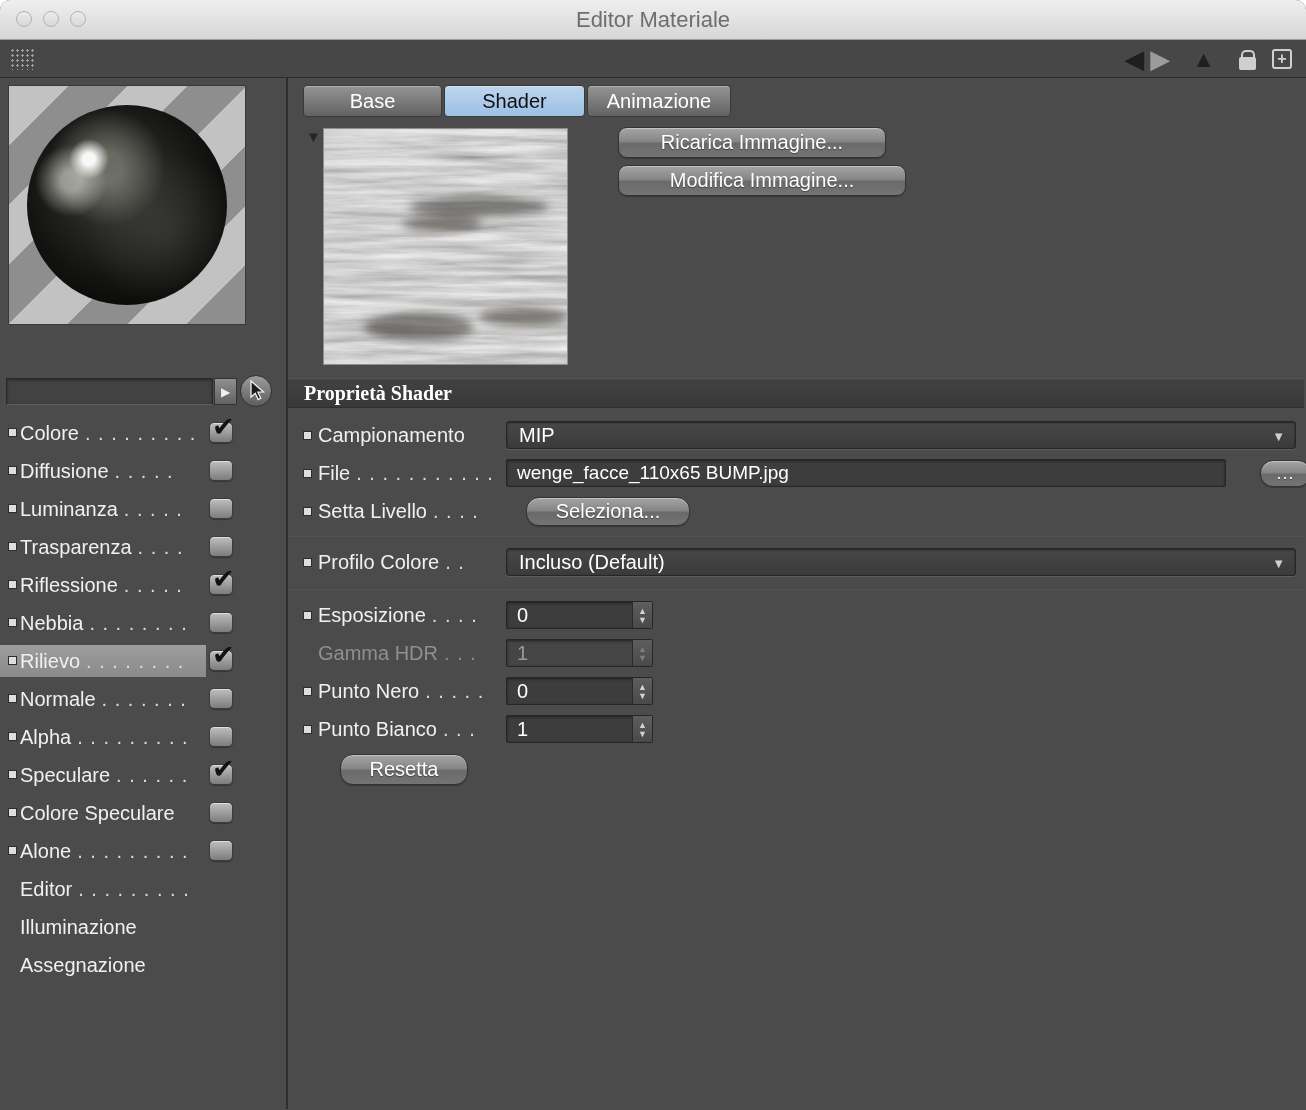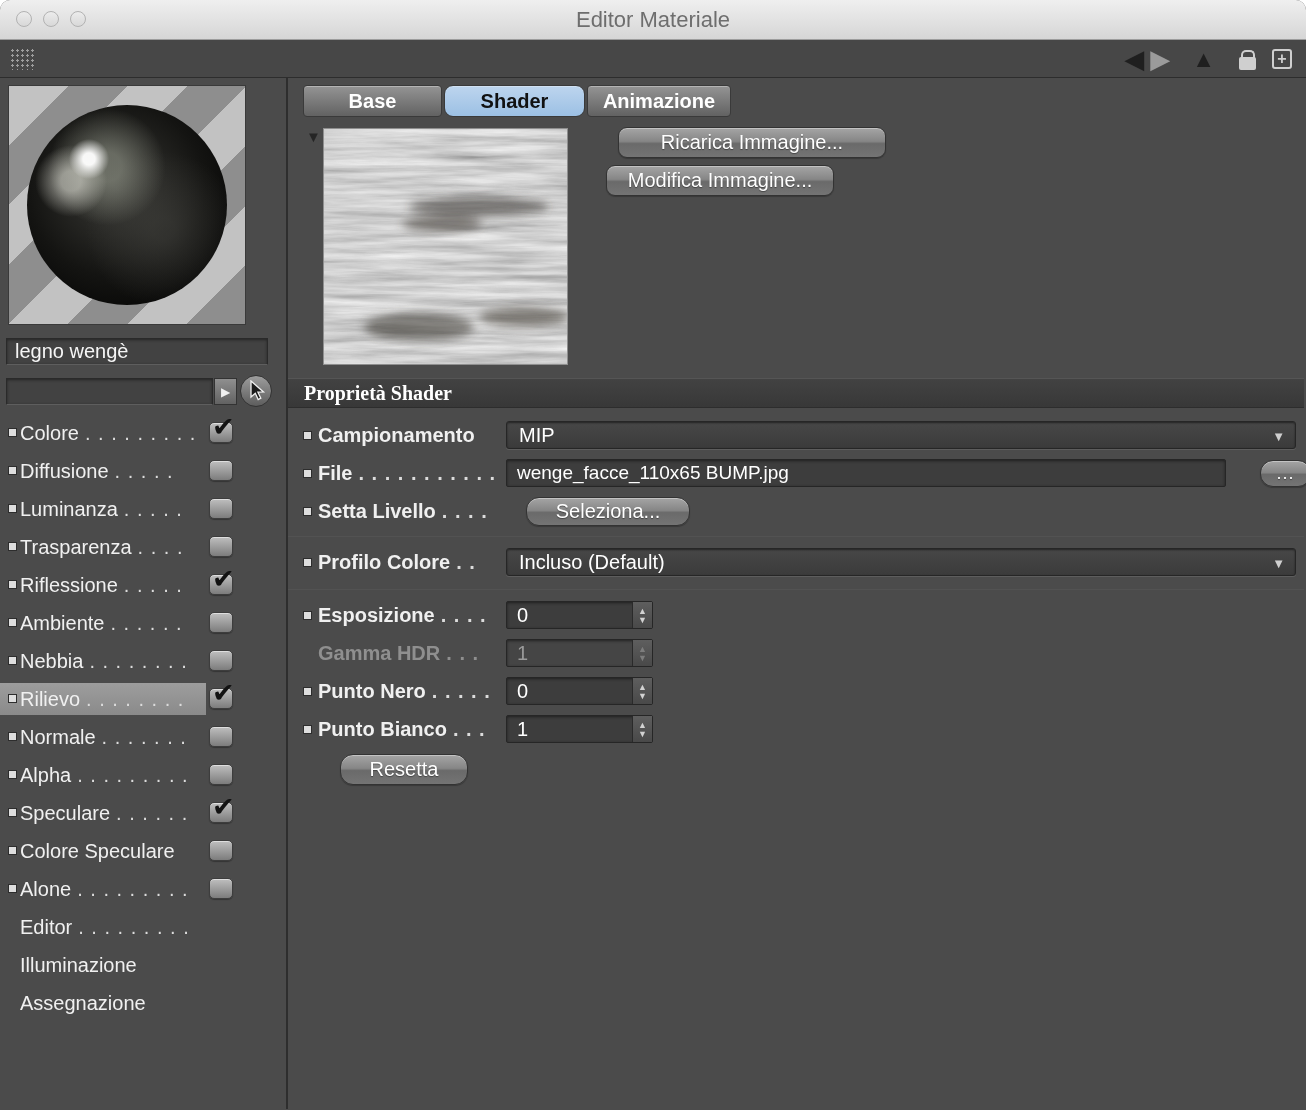--- a/index.html
+++ b/index.html
@@ -82,49 +82,49 @@
          background:linear-gradient(#bfbfbf,#7c7c7c); border:1px solid #3d3d3d;
          box-shadow:inset 0 1px 0 rgba(255,255,255,.5), 0 1px 1px rgba(0,0,0,.3); z-index:1; }
   .ck { position:absolute; left:2px; top:-10px; font-size:27px; font-weight:700; color:#121212;
         font-family:"DejaVu Sans", sans-serif; line-height:1; }
 
   
   .tabs { position:absolute; left:15px; top:7px; display:flex; gap:2px; }
   .tab { height:32px; border:1px solid #3a3a3a; border-radius:4px; color:#fff; font-size:20px;
          display:flex; align-items:center; justify-content:center;
          background:linear-gradient(#949494,#626262);
-         box-shadow:inset 0 1px 0 rgba(255,255,255,.3);font-weight:bold; }
+         box-shadow:inset 0 1px 0 rgba(255,255,255,.3); }
   .tab-base { width:139px; } .tab-shader { width:141px; } .tab-anim { width:144px; }
-  .tab.active { background:linear-gradient(#bdd5ee,#9cc0e4); color:#111;border-radius:9px; }
+  .tab.active { background:linear-gradient(#bdd5ee,#9cc0e4); color:#111; }
 
   
   .disclosure { position:absolute; left:18px; top:50px; font-size:15px; color:#252525; }
   .thumb { position:absolute; left:35px; top:50px; width:245px; height:237px;
            border:1px solid #8f8f8f; background:#555; overflow:hidden; }
   .btn { background:linear-gradient(#a5a5a5 0%,#868686 46%,#6a6a6a 54%,#747474 100%);
          border:1px solid #333; border-radius:9px; color:#fff; font-size:20px;
          text-shadow:0 1px 1px rgba(0,0,0,.4);
          box-shadow:inset 0 1px 0 rgba(255,255,255,.35), 0 1px 1px rgba(0,0,0,.25);
          display:flex; align-items:center; justify-content:center;
          font-family:inherit; cursor:default;margin-left:20px; }
   .btn-reload { position:absolute; left:310px; top:49px; width:268px; height:31px; }
-  .btn-edit   { position:absolute; left:298px; top:87px; width:228px; height:31px; }
+  .btn-edit   { position:absolute; left:310px; top:87px; width:288px; height:31px; }
 
   
   .section { position:absolute; left:0; top:300px; width:100%; height:30px;
              background:linear-gradient(#424242,#383838); border-top:1px solid #555;
              border-bottom:1px solid #2d2d2d;font-family:Liberation Serif, serif; }
   .section span { display:block; line-height:28px; padding-left:16px;
                   color:#fff; font-size:20px; font-weight:bold; }
 
   
   .prow { position:absolute; left:0; width:100%; height:28px; }
   .prow .mini { left:15px; top:10px; }
   .plabel { position:absolute; left:30px; top:0; line-height:28px; font-size:20px;
-            color:#f0f0f0; white-space:nowrap;font-weight:bold; }
+            color:#f0f0f0; white-space:nowrap; }
   .prow.dis .plabel { color:#8f8f8f; }
   .prow.dis .dots { color:#8f8f8f; }
 
   .dd { position:absolute; left:218px; right:8px; top:0; height:28px;
         background:linear-gradient(#474747,#3b3b3b); border:1px solid #262626;
         border-radius:3px; color:#fff; font-size:20px;
         box-shadow:inset 0 1px 2px rgba(0,0,0,.5), 0 1px 0 rgba(255,255,255,.1);
         display:flex; align-items:center; padding:0 34px 0 12px; }
   .dd-arrow { position:absolute; right:10px; top:7px; font-size:13px; color:#cfcfcf; }
 
@@ -178,21 +178,20 @@
   </div>
 
   <div class="main">
 
     <div class="left">
 
       <div class="preview">
         <div class="sphere"></div>
       </div>
 
-      <input class="inset name-input" value="legno wengè" style="">
 
       <input class="inset filter-input" style="">
       <div class="menu-btn">
         <span>▶</span>
       </div>
       <div class="pick-btn">
         <svg width="20" height="22" viewBox="0 0 20 22">
           <path d="M5 1 L5 17 L9.3 13.2 L12.2 19.5 L14.8 18.2 L11.9 12.2 L17.5 12 Z" fill="#1b1b1b" stroke="#f0f0f0" stroke-width="1.3"></path>
         </svg>
       </div>
@@ -226,25 +225,20 @@
         </div>
 
         <div class="ch-row">
           <span class="mini"></span>
           <span class="lbl"><span>Riflessione</span><span class="dots">. . . . .</span></span>
           <span class="cbx">
               <span class="ck">✔</span>
             </span>
         </div>
 
-        <div class="ch-row">
-          <span class="mini"></span>
-          <span class="lbl"><span>Ambiente</span><span class="dots">. . . . . .</span></span>
-          <span class="cbx"></span>
-        </div>
 
         <div class="ch-row">
           <span class="mini"></span>
           <span class="lbl"><span>Nebbia</span><span class="dots">. . . . . . . .</span></span>
           <span class="cbx"></span>
         </div>
 
         <div class="ch-row selected">
           <span class="mini"></span>
           <span class="lbl"><span>Rilievo</span><span class="dots">. . . . . . . .</span></span>

